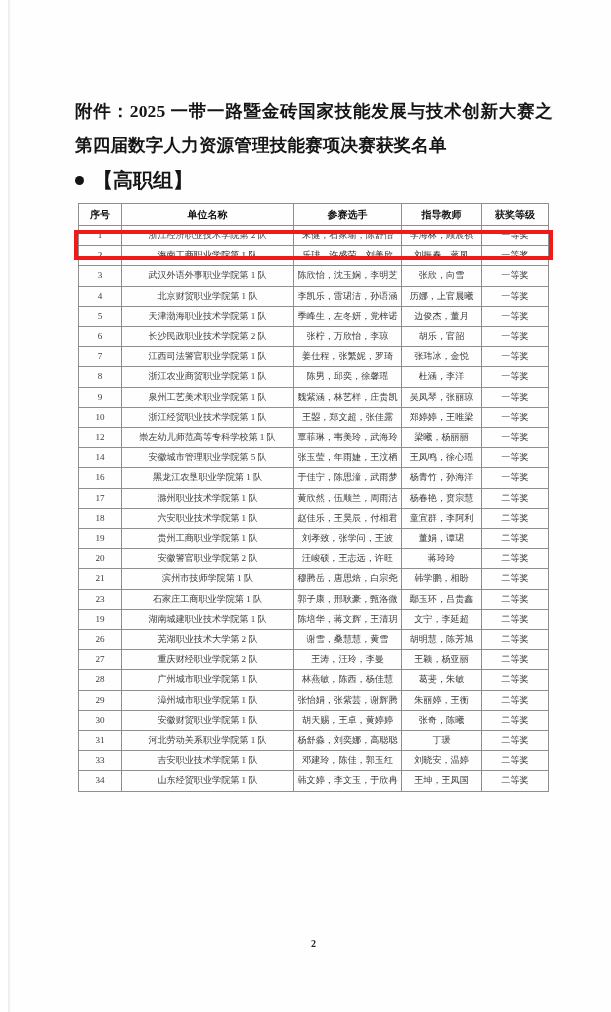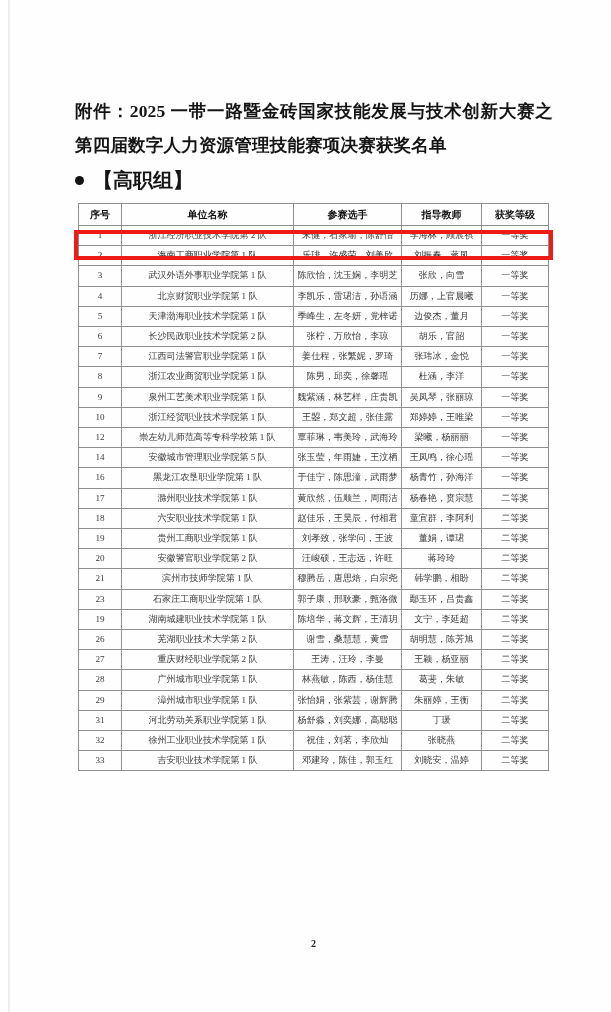--- a/index.html
+++ b/index.html
@@ -323,40 +323,47 @@
             <td>二等奖</td>
           </tr>
           <tr>
             <td>29</td>
             <td>漳州城市职业学院第 1 队</td>
             <td>张怡娟，张紫芸，谢辉腾</td>
             <td>朱丽婷，王衡</td>
             <td>二等奖</td>
           </tr>
           <tr>
+            <td>30</td>
+            <td>安徽财贸职业学院第 1 队</td>
+            <td>胡天赐，王卓，黄婷婷</td>
+            <td>张奇，陈曦</td>
+            <td>二等奖</td>
+          </tr>
+          <tr>
             <td>31</td>
             <td>河北劳动关系职业学院第 1 队</td>
             <td>杨舒淼，刘奕娜，高聪聪</td>
             <td>丁瑗</td>
             <td>二等奖</td>
           </tr>
           <tr>
-            <td>32</td>
-            <td>徐州工业职业技术学院第 1 队</td>
-            <td>祝佳，刘茗，李欣灿</td>
-            <td>张晓燕</td>
-            <td>二等奖</td>
-          </tr>
-          <tr>
             <td>33</td>
             <td>吉安职业技术学院第 1 队</td>
             <td>邓建玲，陈佳，郭玉红</td>
             <td>刘晓安，温婷</td>
             <td>二等奖</td>
           </tr>
+          <tr>
+            <td>34</td>
+            <td>山东经贸职业学院第 1 队</td>
+            <td>韩文婷，李文玉，于欣冉</td>
+            <td>王坤，王凤国</td>
+            <td>二等奖</td>
+          </tr>
         </tbody>
     </table>
   </div>
 
   <div class="redbox" style="border-color: rgb(239, 27, 25);"></div>
 
   <div class="page-number">2</div>
 </div>
 
 </body></html>

